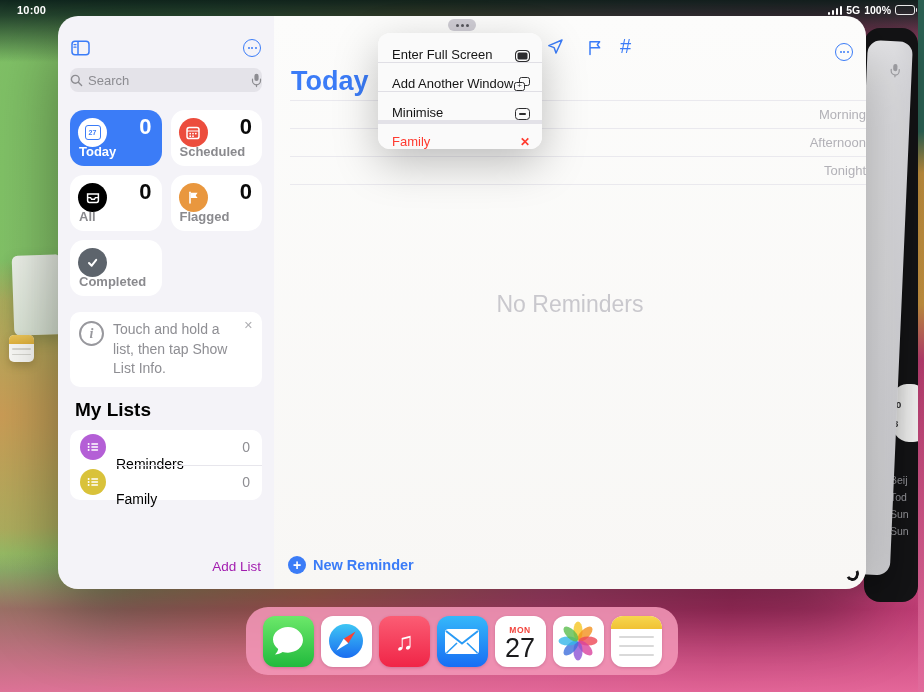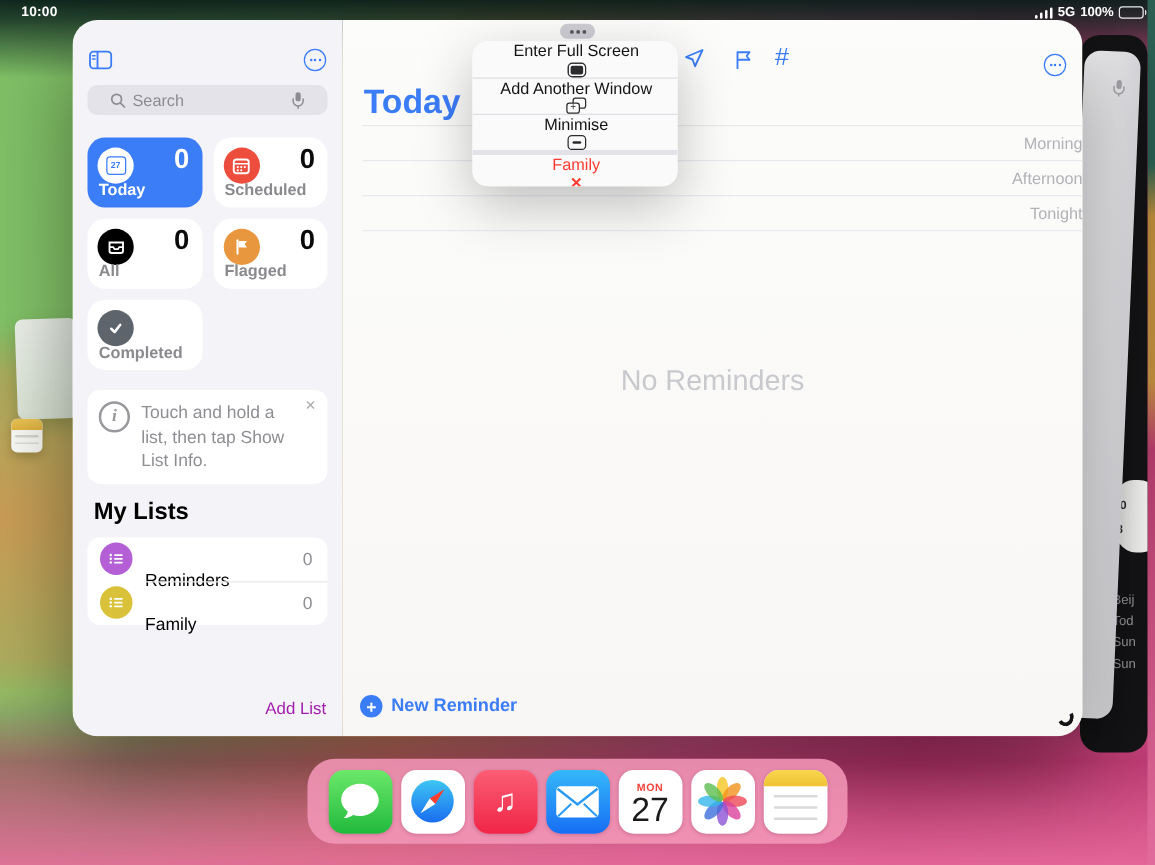--- a/index.html
+++ b/index.html
@@ -45,21 +45,21 @@
   
   .rem-window { position:absolute; left:58px; top:16px; width:808px; height:573px; border-radius:20px; overflow:hidden;
     display:flex; box-shadow:0 28px 70px rgba(0,0,0,.42); z-index:5; }
   .sidebar { width:216px; flex:none; background:#f4f3f8; position:relative; }
   .mainpane { flex:1; background:linear-gradient(180deg,#fcfcfb 0%,#f8f7f5 100%); position:relative; }
   
   .sb-top { display:flex; justify-content:space-between; align-items:center; padding:23px 13px 0; }
   .ellipsis-circle { width:18px; height:18px; border:1.5px solid #3b7cf7; border-radius:50%;
     display:flex; align-items:center; justify-content:center; gap:1.5px; }
   .ellipsis-circle i { width:2px; height:2px; border-radius:50%; background:#3b7cf7; }
-  .search { margin:11px 12px 0; height:24px; background:#e4e3e9; border-radius:8px; display:flex; align-items:center; gap:5px; padding:0 18px; }
+  .search { margin:11px 12px 0; height:24px; background:#e4e3e9; border-radius:8px; display:flex; align-items:center; gap:5px; padding:0 0; }
   .search-label { flex:1; color:#8c8c91; font-size:13px; }
   .cards { display:grid; grid-template-columns:1fr 1fr; gap:9px; margin:18px 12px 0; }
   .card { height:56px; background:#fff; border-radius:14px; position:relative; }
   .card.selected { background:#3b7cf7; }
   .card-icon { position:absolute; top:8px; left:8px; width:29px; height:29px; border-radius:50%;
     display:flex; align-items:center; justify-content:center; }
   .card-count { position:absolute; top:4px; right:10px; font-size:22px; font-weight:700; color:#0a0a0a; }
   .card.selected .card-count { color:#fff; }
   .card-label { position:absolute; bottom:7px; left:9px; font-size:13px; font-weight:600; color:#8a8a8e; }
   .card.selected .card-label { color:#fff; }
@@ -94,21 +94,21 @@
     font-weight:600; display:flex; align-items:center; justify-content:center; line-height:1; padding-bottom:1px; }
   .new-reminder-label { color:#3b7cf7; font-size:14.5px; font-weight:700; }
   .corner-curl { position:absolute; left:846px; top:567px; width:13px; height:14px; border:3px solid transparent;
     border-bottom:3px solid #141416; border-right:3px solid #141416; border-radius:50%; transform:rotate(15deg); z-index:6; }
   
   .window-handle { position:absolute; left:448px; top:19px; width:28px; height:12px; border-radius:7px; background:#cfcdd4;
     display:flex; align-items:center; justify-content:center; gap:2px; z-index:20; }
   .window-handle i { width:3px; height:3px; border-radius:50%; background:#56565c; }
   .ctx-menu { position:absolute; left:378px; top:33px; width:164px; background:rgba(250,250,250,.98); border-radius:12px;
     box-shadow:0 14px 44px rgba(0,0,0,.25); overflow:hidden; z-index:21; }
-  .ctx-item { height:29px; display:flex; align-items:center; padding:0 12px 0 14px; font-size:13px; color:#141414;flex-direction:column; }
+  .ctx-item { height:29px; display:flex; align-items:flex-end; padding:0 12px 0 14px; font-size:13px; color:#141414; }
   .ctx-item + .ctx-item { border-top:1px solid #e0dfe5; }
   .ctx-item .lbl { flex:1; }
   .ctx-item.destructive { border-top:4px solid #e3e2e8; color:#ff3b30; }
   .ic-fullscreen { width:15px; height:12px; border:1.5px solid #2c2c2e; border-radius:4px; background:#2c2c2e;
     box-shadow:inset 0 0 0 1.5px #fafafa; }
   .ic-addwindow { position:relative; width:16px; height:14px; }
   .ic-addwindow .bk { position:absolute; top:0; right:0; width:11px; height:9px; border:1.3px solid #2c2c2e; border-radius:2.5px; }
   .ic-addwindow .fr { position:absolute; bottom:0; left:0; width:11px; height:9px; border:1.3px solid #2c2c2e; border-radius:2.5px;
     background:#fafafa; color:#2c2c2e; font-size:8px; line-height:6px; text-align:center; }
   .ic-minimise { width:15px; height:12px; border:1.4px solid #2c2c2e; border-radius:3.5px; display:flex; align-items:center; justify-content:center; }

